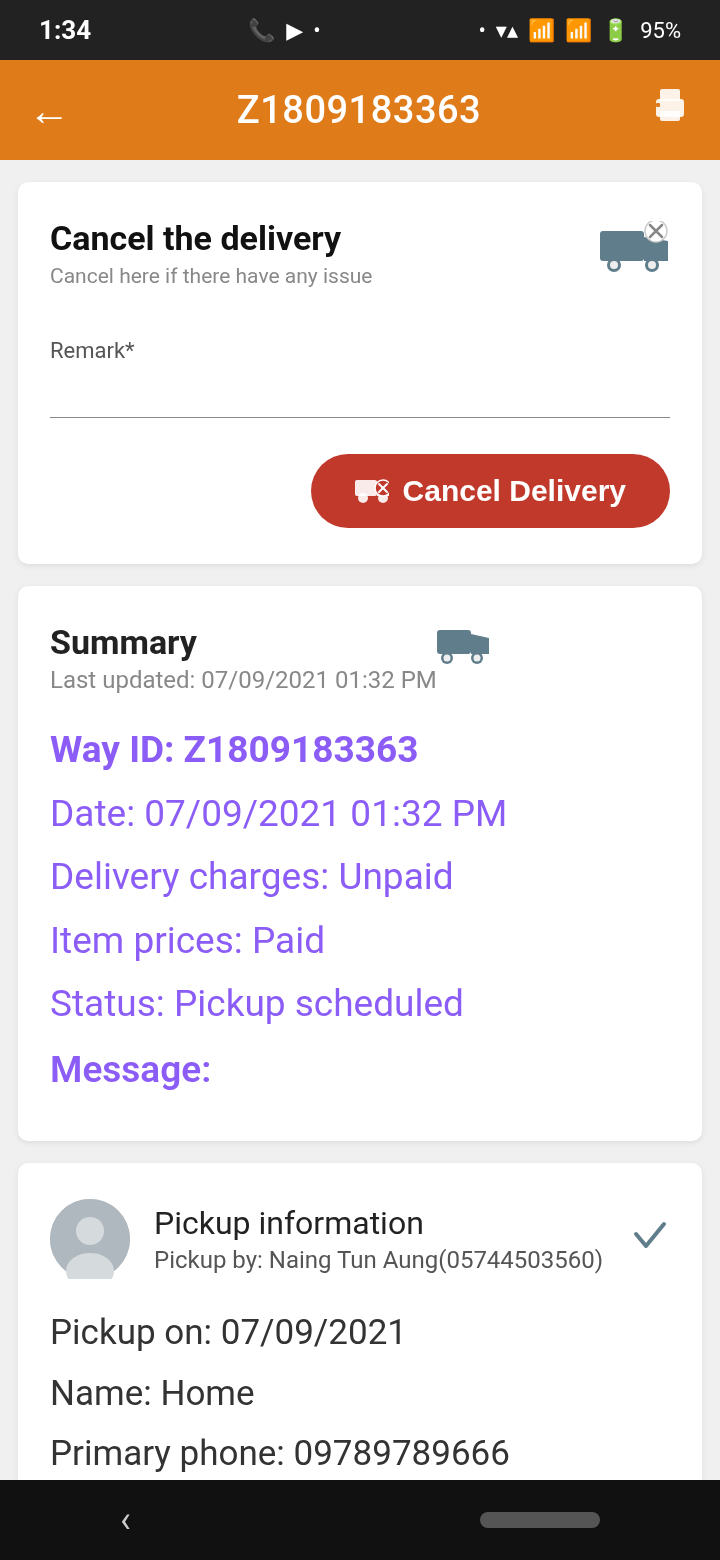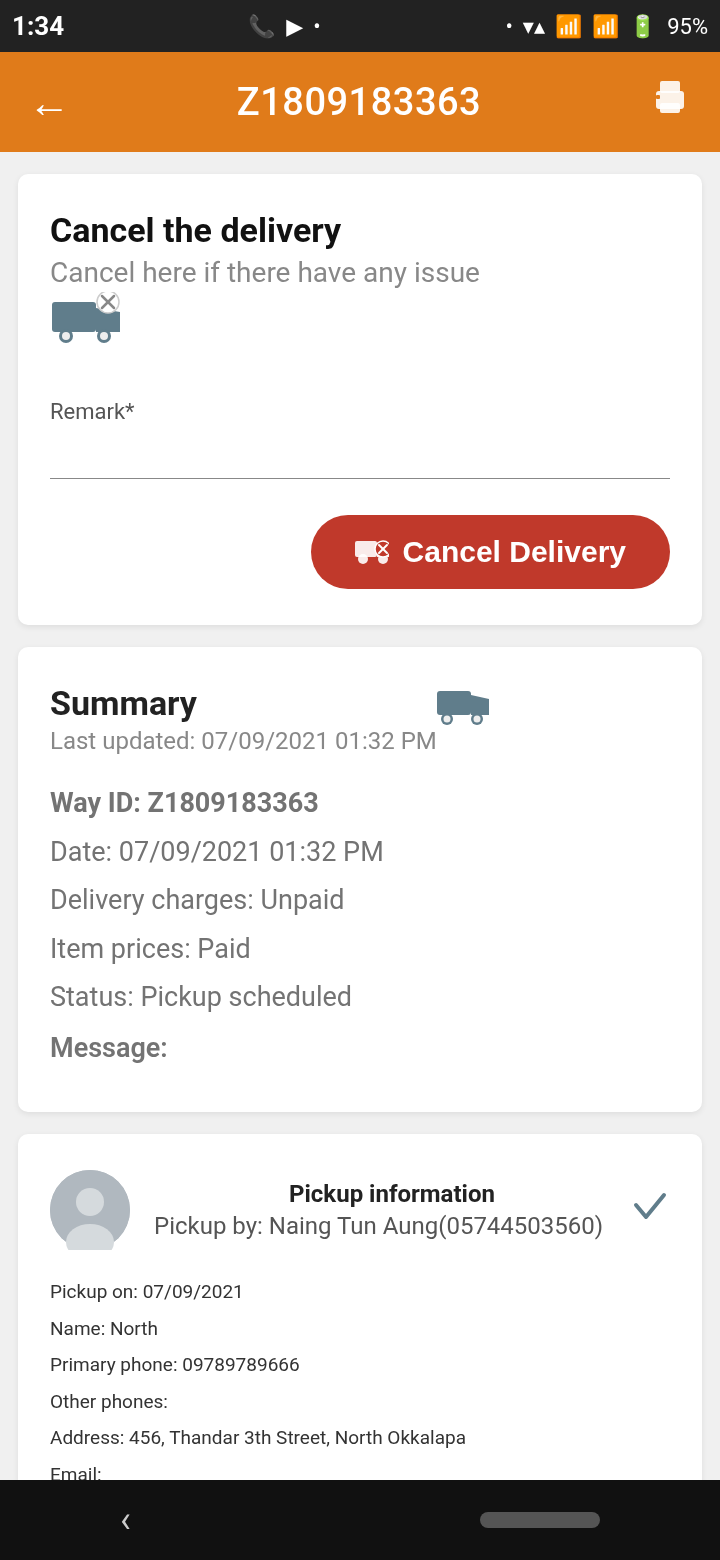--- a/index.html
+++ b/index.html
@@ -13,22 +13,22 @@
       color: #222;
     }
 
     
     .status-bar {
       background: #222;
       color: #fff;
       display: flex;
       align-items: center;
       justify-content: space-between;
-      padding: 10px 12px;
-      height: 52px;
+      padding: 10px 39px;
+      height: 60px;
     }
     .status-bar-left { font-size: 26px; font-weight: bold; }
     .status-bar-icons { display: flex; align-items: center; gap: 10px; font-size: 22px; }
     .status-bar-right { display: flex; align-items: center; gap: 10px; font-size: 22px; }
 
     
     .header {
       background: #e07b1a;
       color: #fff;
       display: flex;
@@ -52,24 +52,23 @@
       margin: 22px 18px;
       padding: 36px 32px;
       box-shadow: 0 2px 6px rgba(0,0,0,0.08);
     }
 
     
     .cancel-card-header {
       display: flex;
       align-items: flex-start;
       justify-content: space-between;
-      flex-direction: column;
     }
     .cancel-card-title { font-size: 34px; font-weight: bold; color: #111; }
-    .cancel-card-subtitle { font-size: 28px; color: #888; margin-top: 6px; }
+    .cancel-card-subtitle { font-size: 21px; color: #888; margin-top: 6px; }
     .cancel-icon-area {
       display: flex;
       align-items: center;
       justify-content: center;
       width: 72px;
       height: 60px;
       position: relative;
     }
 
     .remark-label {
@@ -117,46 +116,46 @@
     .summary-header {
       display: flex;
       align-items: flex-start;
       justify-content: flex-start;
     }
     .summary-title { font-size: 34px; font-weight: bold; }
     .summary-updated { font-size: 24px; color: #888; margin-top: 4px; }
     .summary-truck { font-size: 46px; color: #607d8b; }
 
     .summary-body { margin-top: 28px; }
-    .summary-body p { font-size: 27px; margin-bottom: 8px; color: #737373; line-height: 1.5; }
+    .summary-body p { font-size: 37px; margin-bottom: 8px; color: #8b5cf6; line-height: 1.5; }
     .summary-message { font-size: 27px; color: #e07b1a; font-weight: 600; margin-top: 10px; }
 
     
     .pickup-header {
       display: flex;
       align-items: center;
       justify-content: space-between;
     }
     .pickup-avatar {
       width: 80px;
       height: 80px;
       border-radius: 50%;
       background: #b0b8bf;
       display: flex;
       align-items: center;
       justify-content: center;
       flex-shrink: 0;
     }
     .pickup-info { margin-left: 24px; flex: 1; }
-    .pickup-title { font-size: 24px; font-weight: bold; text-align: center; }
+    .pickup-title { font-size: 32px; font-weight: normal; }
     .pickup-by { font-size: 24px; color: #555; margin-top: 4px; }
     .check-icon { font-size: 40px; color: #607d8b; }
 
     .pickup-details { margin-top: 28px; }
-    .pickup-details p { font-size: 19px; color: #333; margin-bottom: 8px; line-height: 1.5; }
+    .pickup-details p { font-size: 35px; color: #333; margin-bottom: 8px; line-height: 1.5; }
 
     
     .bottom-bar {
       background: #111;
       height: 80px;
       display: flex;
       align-items: center;
       justify-content: space-between;
       padding: 0 120px;
       position: fixed;
@@ -296,21 +295,21 @@
       </div>
     </div>
     <div class="check-icon">
       <svg width="40" height="40" viewBox="0 0 40 40">
         <polyline points="6,20 16,32 34,10" stroke="#607d8b" stroke-width="4" fill="none" stroke-linecap="round" stroke-linejoin="round"></polyline>
       </svg>
     </div>
   </div>
   <div class="pickup-details">
     <p>Pickup on: 07/09/2021</p>
-    <p>Name: North</p>
+    <p>Name: Home</p>
     <p>Primary phone: 09789789666</p>
     <p>Other phones:</p>
     <p>Address: 456, Thandar 3th Street, North Okkalapa</p>
     <p>Email:</p>
 
   </div>
 </div>
 
 <div class="bottom-bar">
   <span class="bottom-back">‹</span>

